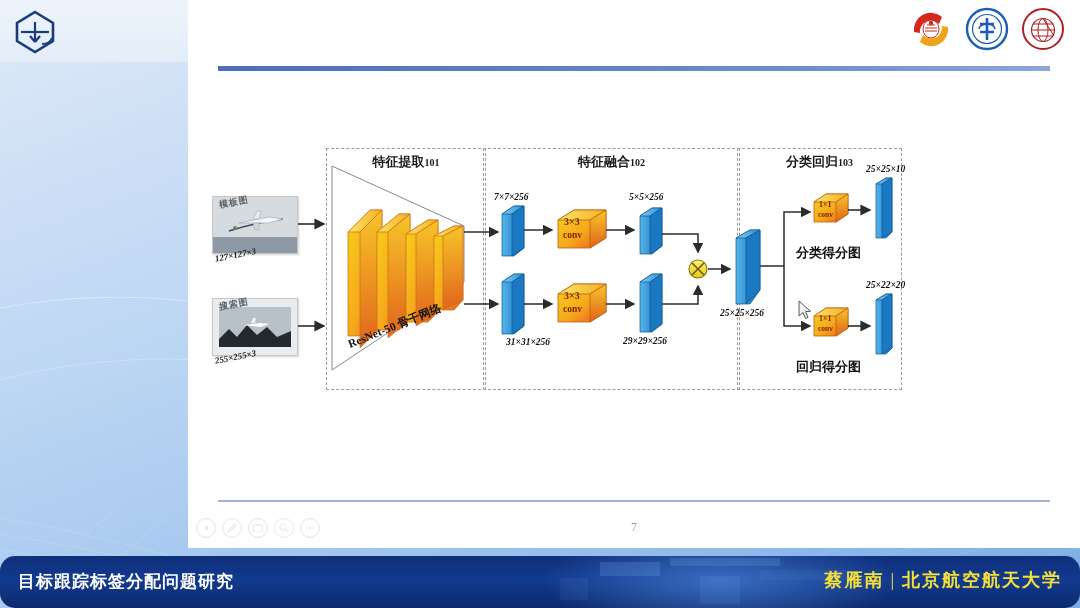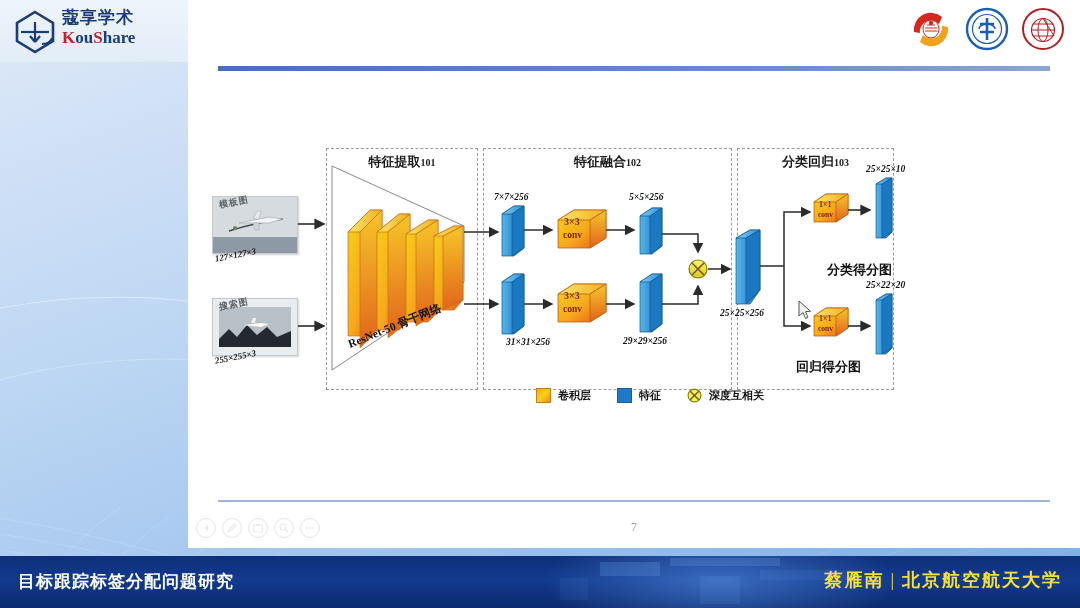--- a/index.html
+++ b/index.html
@@ -62,21 +62,21 @@
   .logo{width:46px;height:46px;border-radius:50%;position:relative;}
 
   
   #bullet{position:absolute;left:56px;top:100px;display:flex;align-items:center;gap:12px;}
   #bullet .dot{width:6px;height:6px;border-radius:50%;background:#7a5fa0;}
   #bullet .txt{font-family:"Liberation Serif",serif;font-size:17px;color:#6f4f92;font-weight:bold;letter-spacing:1px;}
 
   
   #diagram{position:absolute;left:14px;top:140px;width:870px;height:280px;}
   .grp{
-    position:absolute;border:1px dashed #9a9a9a;
+    position:absolute;border:1px dashed #9a9a9a;padding-left:8px;
   }
   .grp-title{
     position:absolute;top:4px;left:0;width:100%;text-align:center;
     font-family:"Liberation Serif",serif;font-weight:bold;font-size:13px;color:#1a1a1a;
   }
   .grp-title .sub{font-size:10px;font-weight:bold;}
 
   .imgcard{position:absolute;}
   .imgcard .frame{
     width:84px;height:56px;background:#d8dde2;border:1px solid #c3c8cd;
@@ -116,20 +116,21 @@
   #pageno{
     position:absolute;left:0;top:520px;width:892px;text-align:center;
     font-family:"Liberation Serif",serif;font-size:12px;color:#9aa3ad;
   }
 
   
   #botbar{
     position:absolute;left:0;bottom:0;width:1080px;height:52px;
     background:linear-gradient(180deg,#0f2f7a 0%,#123a8e 45%,#0d2a6d 100%);
     overflow:hidden;
+    border-radius:15px;
   }
   #botbar .glow{
     position:absolute;left:540px;top:-30px;width:360px;height:110px;
     background:radial-gradient(ellipse at center,rgba(90,150,235,.55),rgba(20,60,150,0) 70%);
   }
   #botbar .blk{position:absolute;background:rgba(120,175,240,.22);}
   #bot-left{
     position:absolute;left:18px;top:14px;color:#fff;font-weight:bold;font-size:17px;
     font-family:"Liberation Sans",sans-serif;letter-spacing:1px;
   }
@@ -174,24 +175,20 @@
 
 <div id="slide">
 
   <div class="hdr-logo">
     <svg class="ks-mark" viewBox="0 0 46 44">
       <path d="M23 2 L41 13 L41 31 L23 42 L5 31 L5 13 Z" fill="none" stroke="#1b3c7a" stroke-width="2.6"></path>
       <path d="M23 12 L23 32 M23 32 L18 26 M23 32 L28 26" stroke="#1b3c7a" stroke-width="2.2" fill="none"></path>
       <path d="M9 22 L37 22" stroke="#1b3c7a" stroke-width="2.2"></path>
       <path d="M30 34 Q38 34 40 28" stroke="#1b3c7a" stroke-width="2.2" fill="none"></path>
     </svg>
-    <div class="ks-txt">
-      <div class="ks-cn">蔻享学术</div>
-      <div class="ks-en"><span class="k">K</span><span class="o">ou</span><span class="s">S</span><span class="o">hare</span></div>
-    </div>
   </div>
 
   <div id="rule"></div>
   <div id="rule-bot"></div>
 
   <div class="logos">
     <svg class="logo" viewBox="0 0 46 46">
       <path d="M6 26 A17 17 0 0 1 34 11 L31 18 A11 11 0 0 0 12 27 Z" fill="#d4281e"></path>
       <path d="M40 21 A17 17 0 0 1 12 36 L15 29 A11 11 0 0 0 34 20 Z" fill="#f0a21a"></path>
       <ellipse cx="23" cy="23" rx="8" ry="9" fill="#fff" stroke="#c62a1d" stroke-width="1"></ellipse>
@@ -400,46 +397,28 @@
     <div style="position:absolute;left:616px;top:184px;font-family:'Liberation Serif',serif;font-weight:bold;font-size:7.5px;color:#7c1f05;">conv</div>
 
     <div class="dimlbl" style="left:292px;top:52px;">7×7×256</div>
     <div class="dimlbl" style="left:427px;top:52px;">5×5×256</div>
     <div class="dimlbl" style="left:304px;top:197px;">31×31×256</div>
     <div class="dimlbl" style="left:421px;top:196px;">29×29×256</div>
     <div class="dimlbl" style="left:518px;top:168px;">25×25×256</div>
     <div class="dimlbl" style="left:664px;top:24px;">25×25×10</div>
     <div class="dimlbl" style="left:664px;top:140px;">25×22×20</div>
 
-    <div class="cnlbl" style="left:594px;top:121px;margin-left:31px;">分类得分图</div>
+    <div class="cnlbl" style="left:594px;top:104px;">分类得分图</div>
     <div class="cnlbl" style="left:594px;top:218px;">回归得分图</div>
 
     <svg id="cursor" width="14" height="20" viewBox="0 0 14 20" style="left:596px;top:160px;">
       <path d="M1 1 L1 16 L5 12.5 L7.6 18.5 L10 17.4 L7.5 11.6 L12.5 11.3 Z" fill="#f2f2f2" stroke="#555" stroke-width="1"></path>
     </svg>
   </div>
 
-  <div id="legend">
-    <div class="it">
-      <span class="sw conv"></span>
-      <span class="lab">卷积层</span>
-    </div>
-    <div class="it">
-      <span class="sw feat"></span>
-      <span class="lab">特征</span>
-    </div>
-    <div class="it">
-      <svg width="15" height="15" viewBox="0 0 15 15">
-        <circle cx="7.5" cy="7.5" r="6.4" fill="#f7ef62" stroke="#8c7a09" stroke-width="1.1"></circle>
-        <line x1="3.2" y1="3.2" x2="11.8" y2="11.8" stroke="#6b5e06" stroke-width="1.4"></line>
-        <line x1="11.8" y1="3.2" x2="3.2" y2="11.8" stroke="#6b5e06" stroke-width="1.4"></line>
-      </svg>
-      <span class="lab">深度互相关</span>
-    </div>
-  </div>
 
   <div id="ctrls">
     <div class="ctrl">
       <svg width="8" height="8" viewBox="0 0 8 8">
           <path d="M6 1 L2 4 L6 7 Z" fill="#e6eaee"></path>
         </svg>
     </div>
     <div class="ctrl">
       <svg width="10" height="10" viewBox="0 0 10 10">
           <path d="M1 9 L2.5 6 L7.5 1 L9 2.5 L4 7.5 Z" fill="none" stroke="#e6eaee" stroke-width="1.1"></path>

